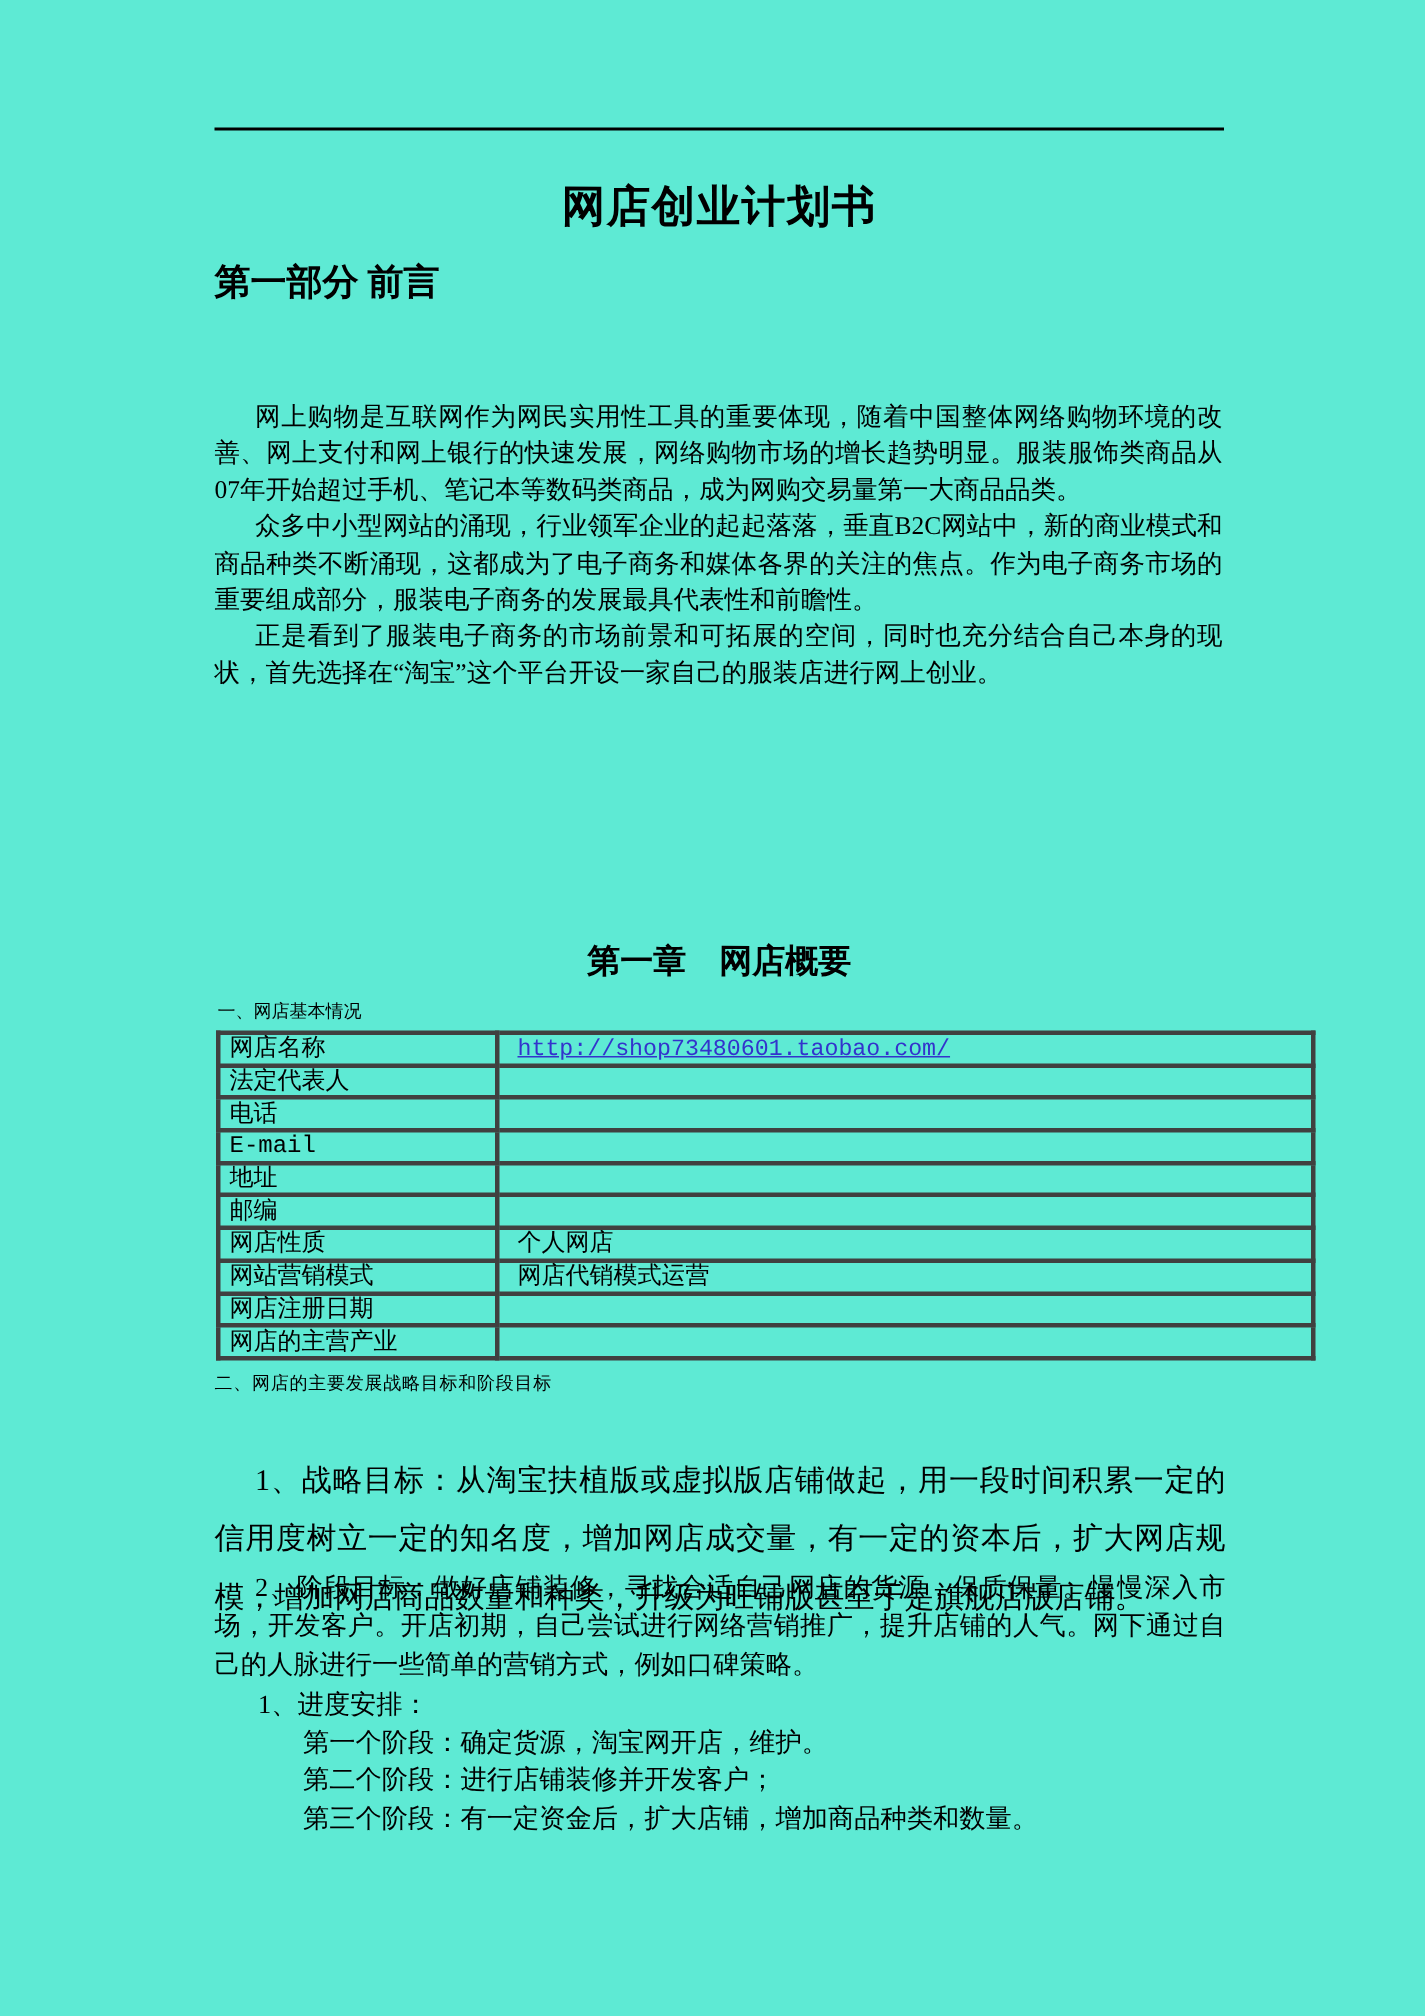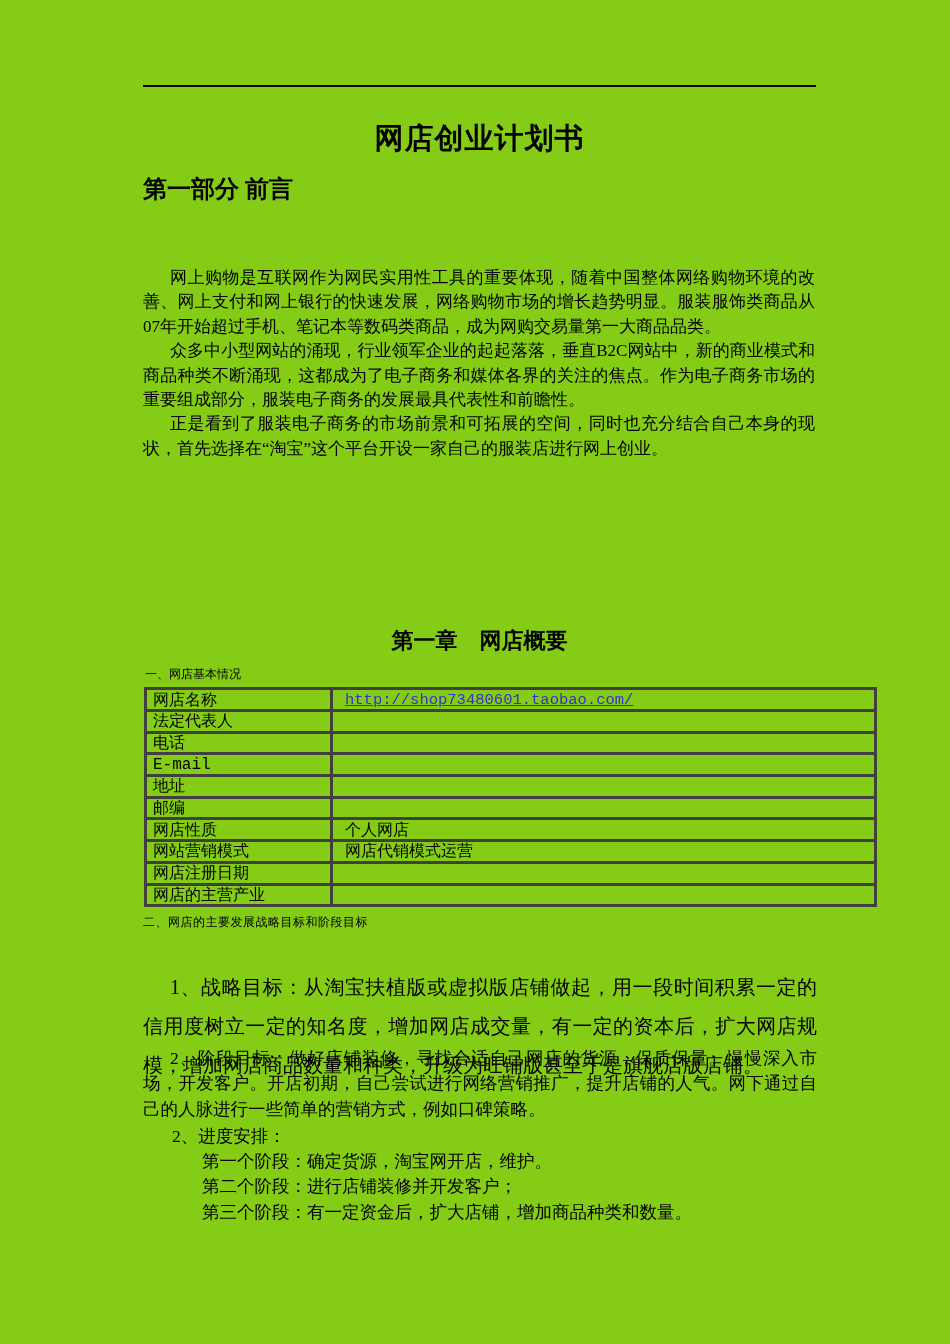--- a/index.html
+++ b/index.html
@@ -1,20 +1,20 @@
 <!DOCTYPE html>
 <html><head>
 <meta charset="utf-8">
 <style>
   html, body { margin: 0; padding: 0; background: #ffffff; }
   .page {
     position: relative;
     width: 950px;
     height: 1344px;
-    background: #84cc16;
+    background: #5eead4;
     font-family: "Liberation Serif", "DejaVu Serif", serif;
     color: #000000;
     overflow: hidden;
   }
   .abs { position: absolute; }
   .top-rule {
     top: 85px; left: 143px; width: 673px;
     border-top: 2px solid #000000;
   }
   .doc-title {
@@ -177,21 +177,21 @@
   <div class="abs section2-heading">二、网店的主要发展战略目标和阶段目标</div>
 
   <div class="abs p-strategic">
     <p>1、战略目标：从淘宝扶植版或虚拟版店铺做起，用一段时间积累一定的信用度树立一定的知名度，增加网店成交量，有一定的资本后，扩大网店规模，增加网店商品数量和种类，升级为旺铺版甚至于是旗舰店版店铺。</p>
   </div>
 
   <div class="abs p-stage">
     <p>2、阶段目标：做好店铺装修，寻找合适自己网店的货源，保质保量。慢慢深入市场，开发客户。开店初期，自己尝试进行网络营销推广，提升店铺的人气。网下通过自己的人脉进行一些简单的营销方式，例如口碑策略。</p>
   </div>
 
-  <div class="abs schedule-label">2、进度安排：</div>
+  <div class="abs schedule-label">1、进度安排：</div>
 
   <div class="abs schedule-list">
     <div>第一个阶段：确定货源，淘宝网开店，维护。</div>
     <div>第二个阶段：进行店铺装修并开发客户；</div>
     <div>第三个阶段：有一定资金后，扩大店铺，增加商品种类和数量。</div>
   </div>
 
 </div>
 
 </body></html>

